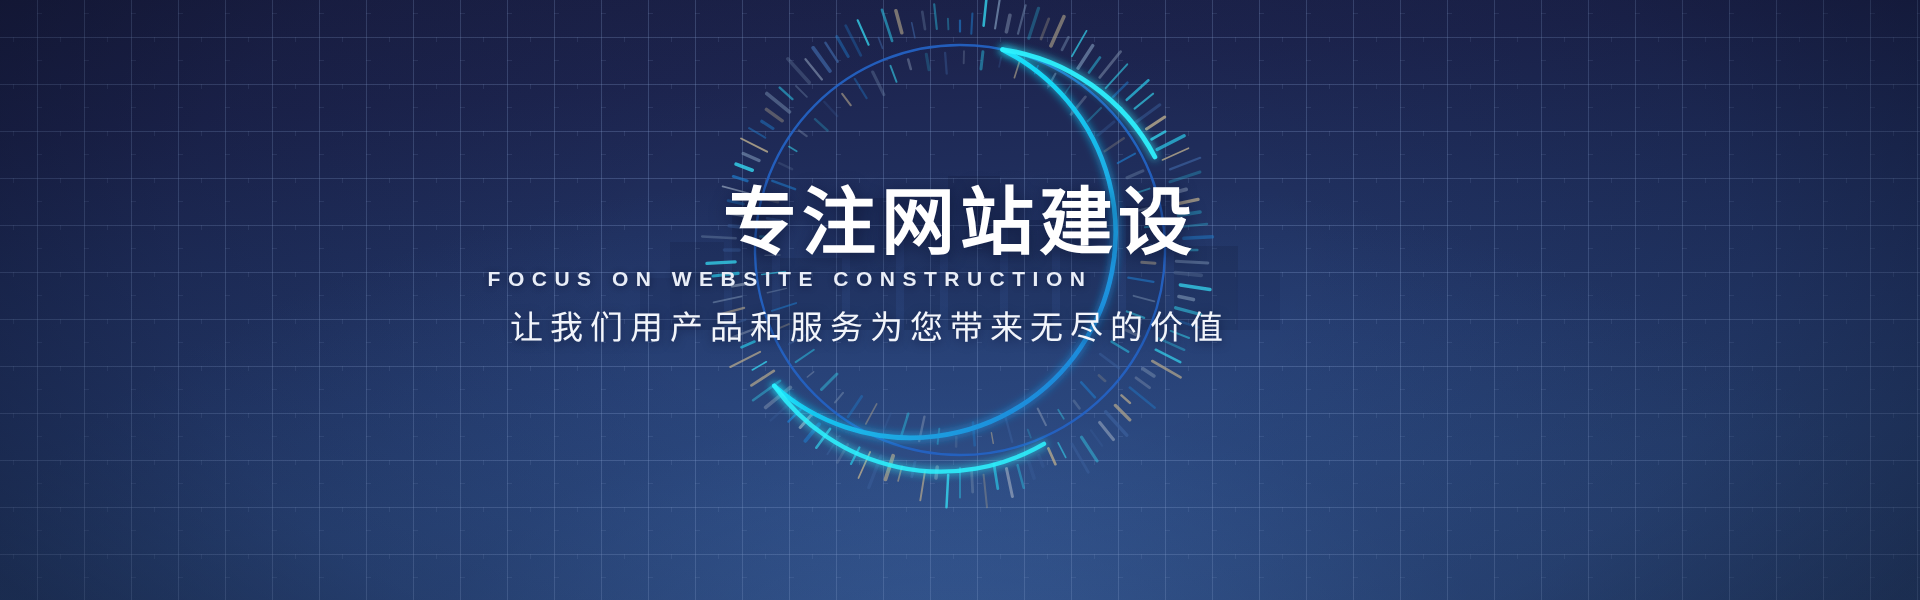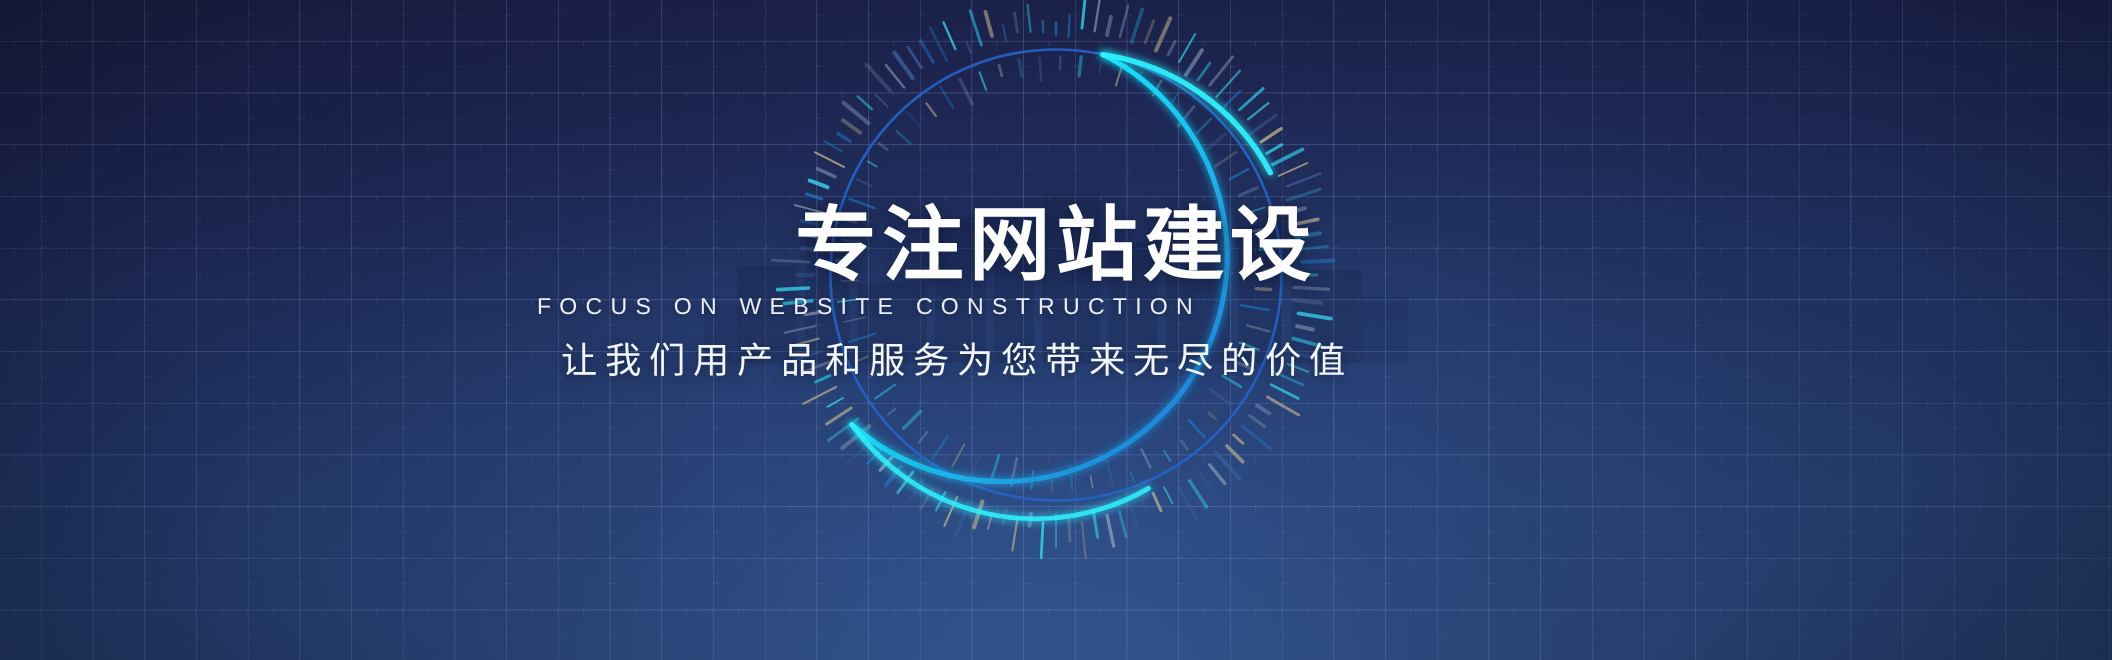--- a/index.html
+++ b/index.html
@@ -106,21 +106,21 @@
     text-shadow: 0 3px 16px rgba(5,10,35,0.55);
     white-space: nowrap;
   }
   .subline-en {
     position: absolute;
     top: 268px;
     left: 0;
     width: 1580px;
     font-size: 21px;
     line-height: 1;
-    font-weight: 400;
+    font-weight: 700;
     color: #e8edf7;
     letter-spacing: 7.5px;
     white-space: nowrap;
     text-shadow: 0 1px 6px rgba(5,10,35,0.45);
   }
   .subline-cn {
     position: absolute;
     top: 305px;
     left: 0;
     width: 1740px;

